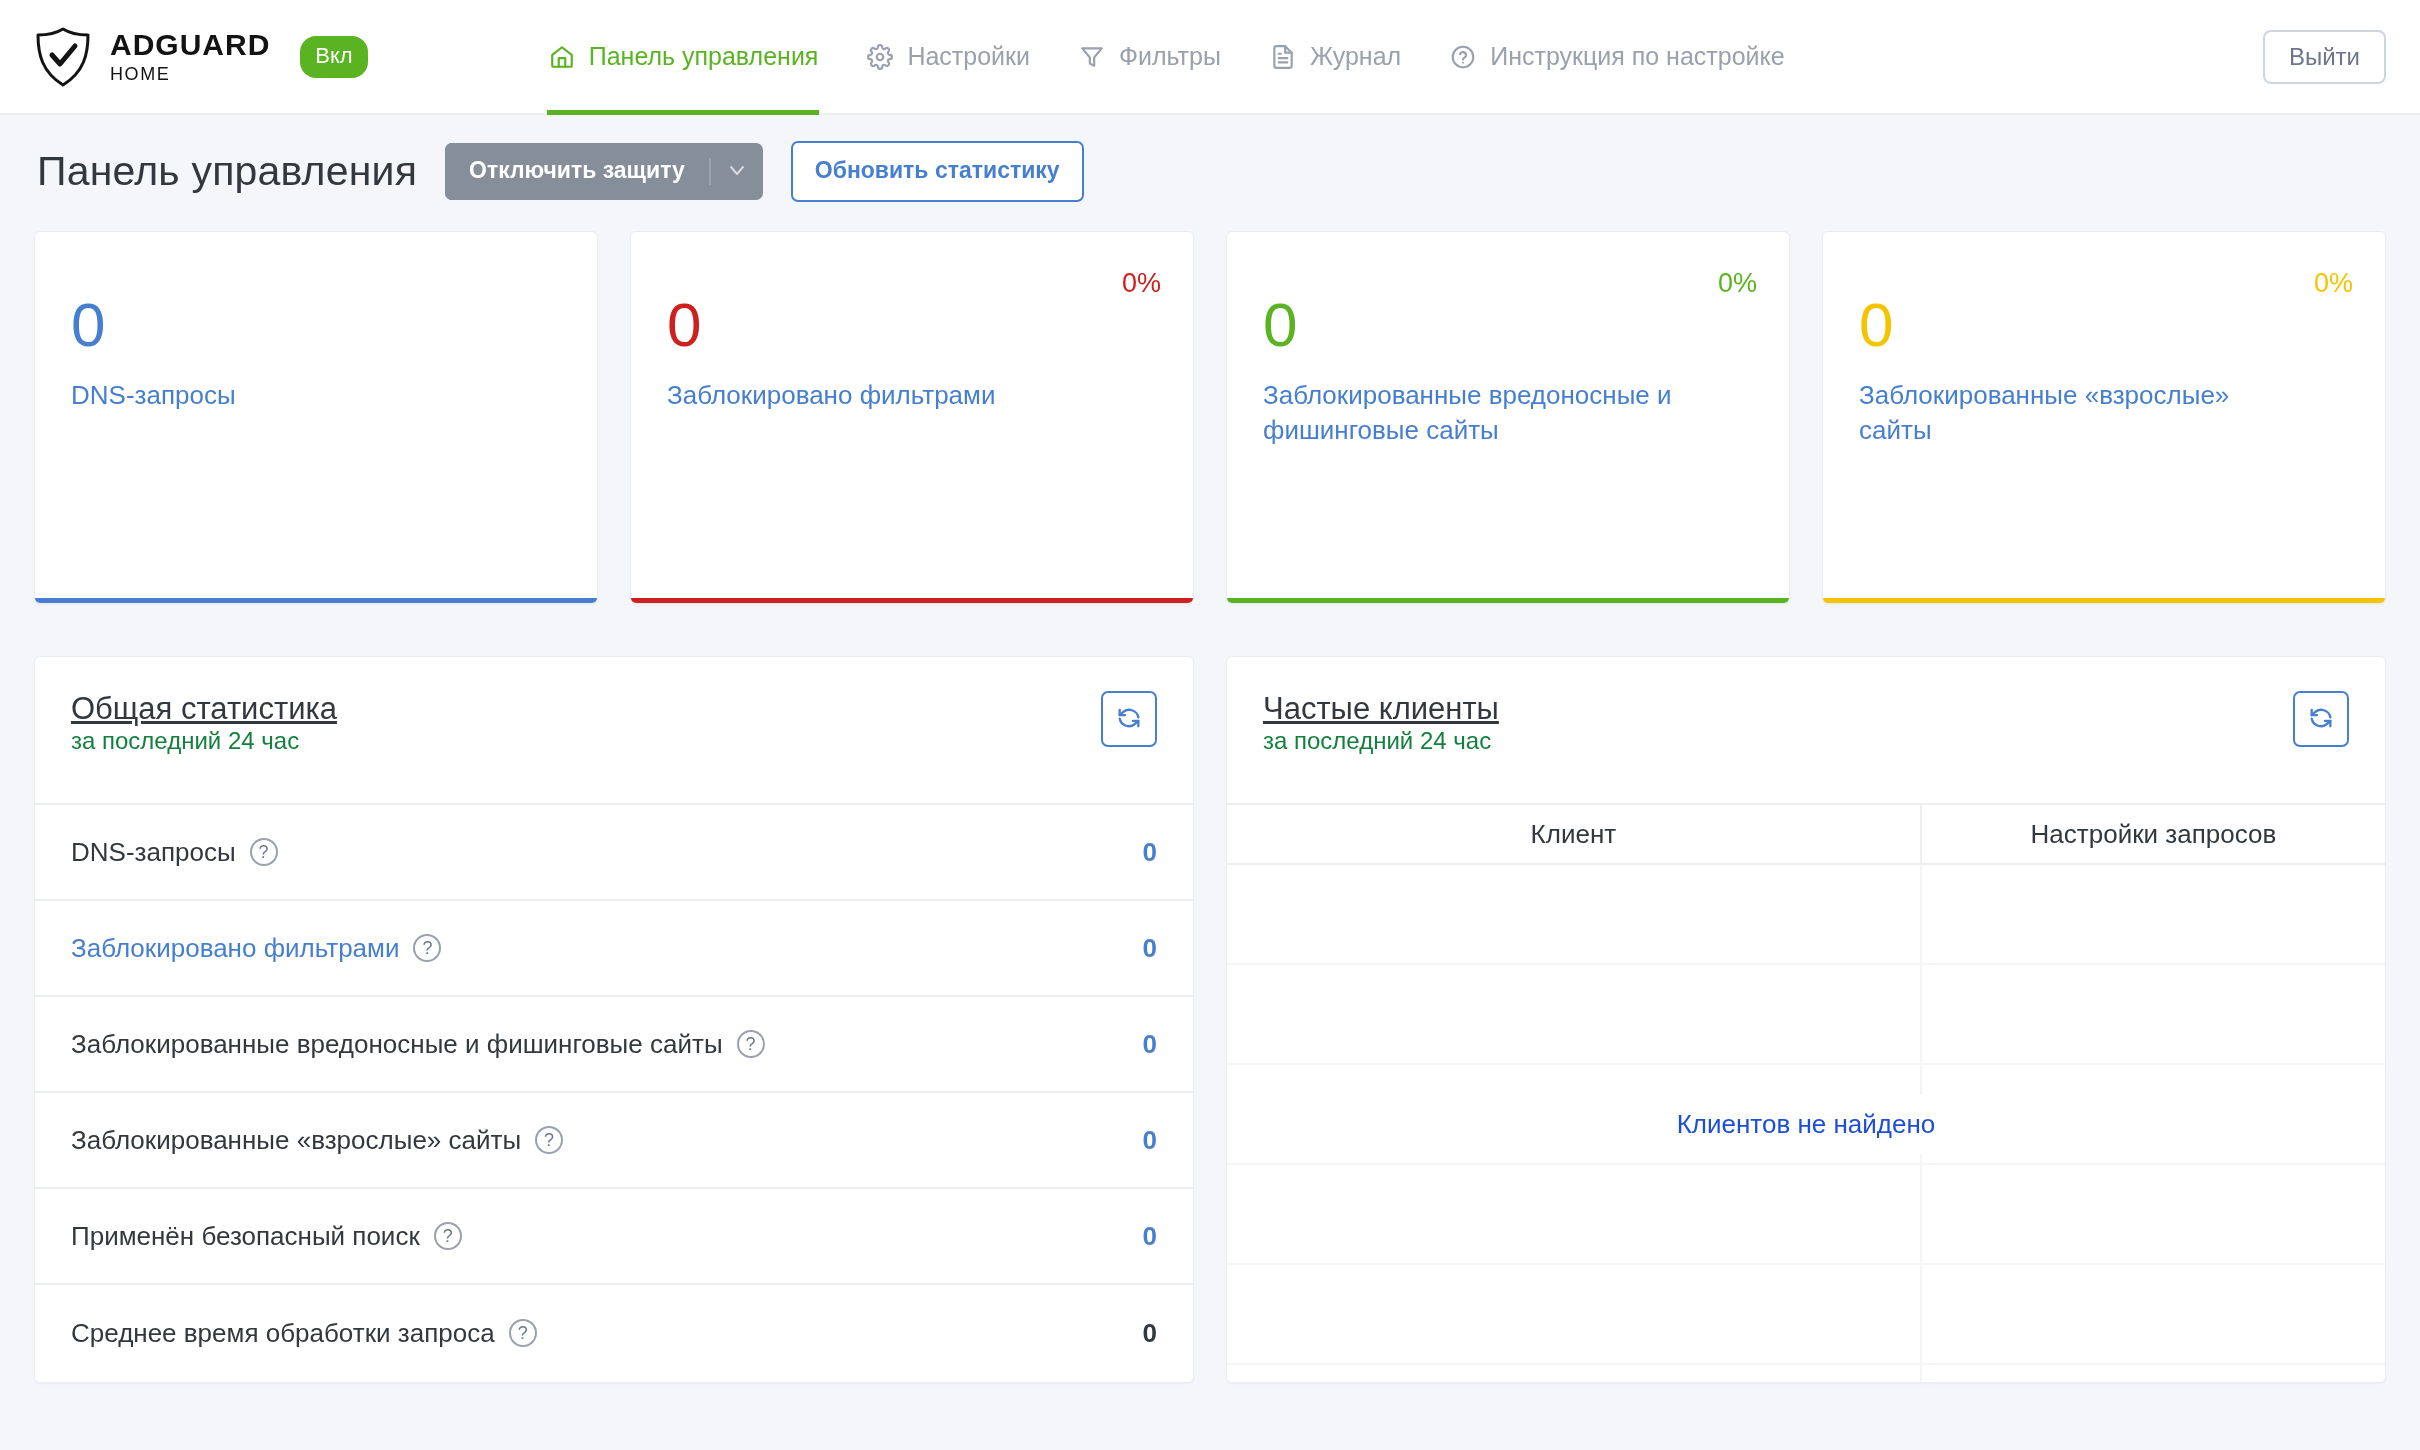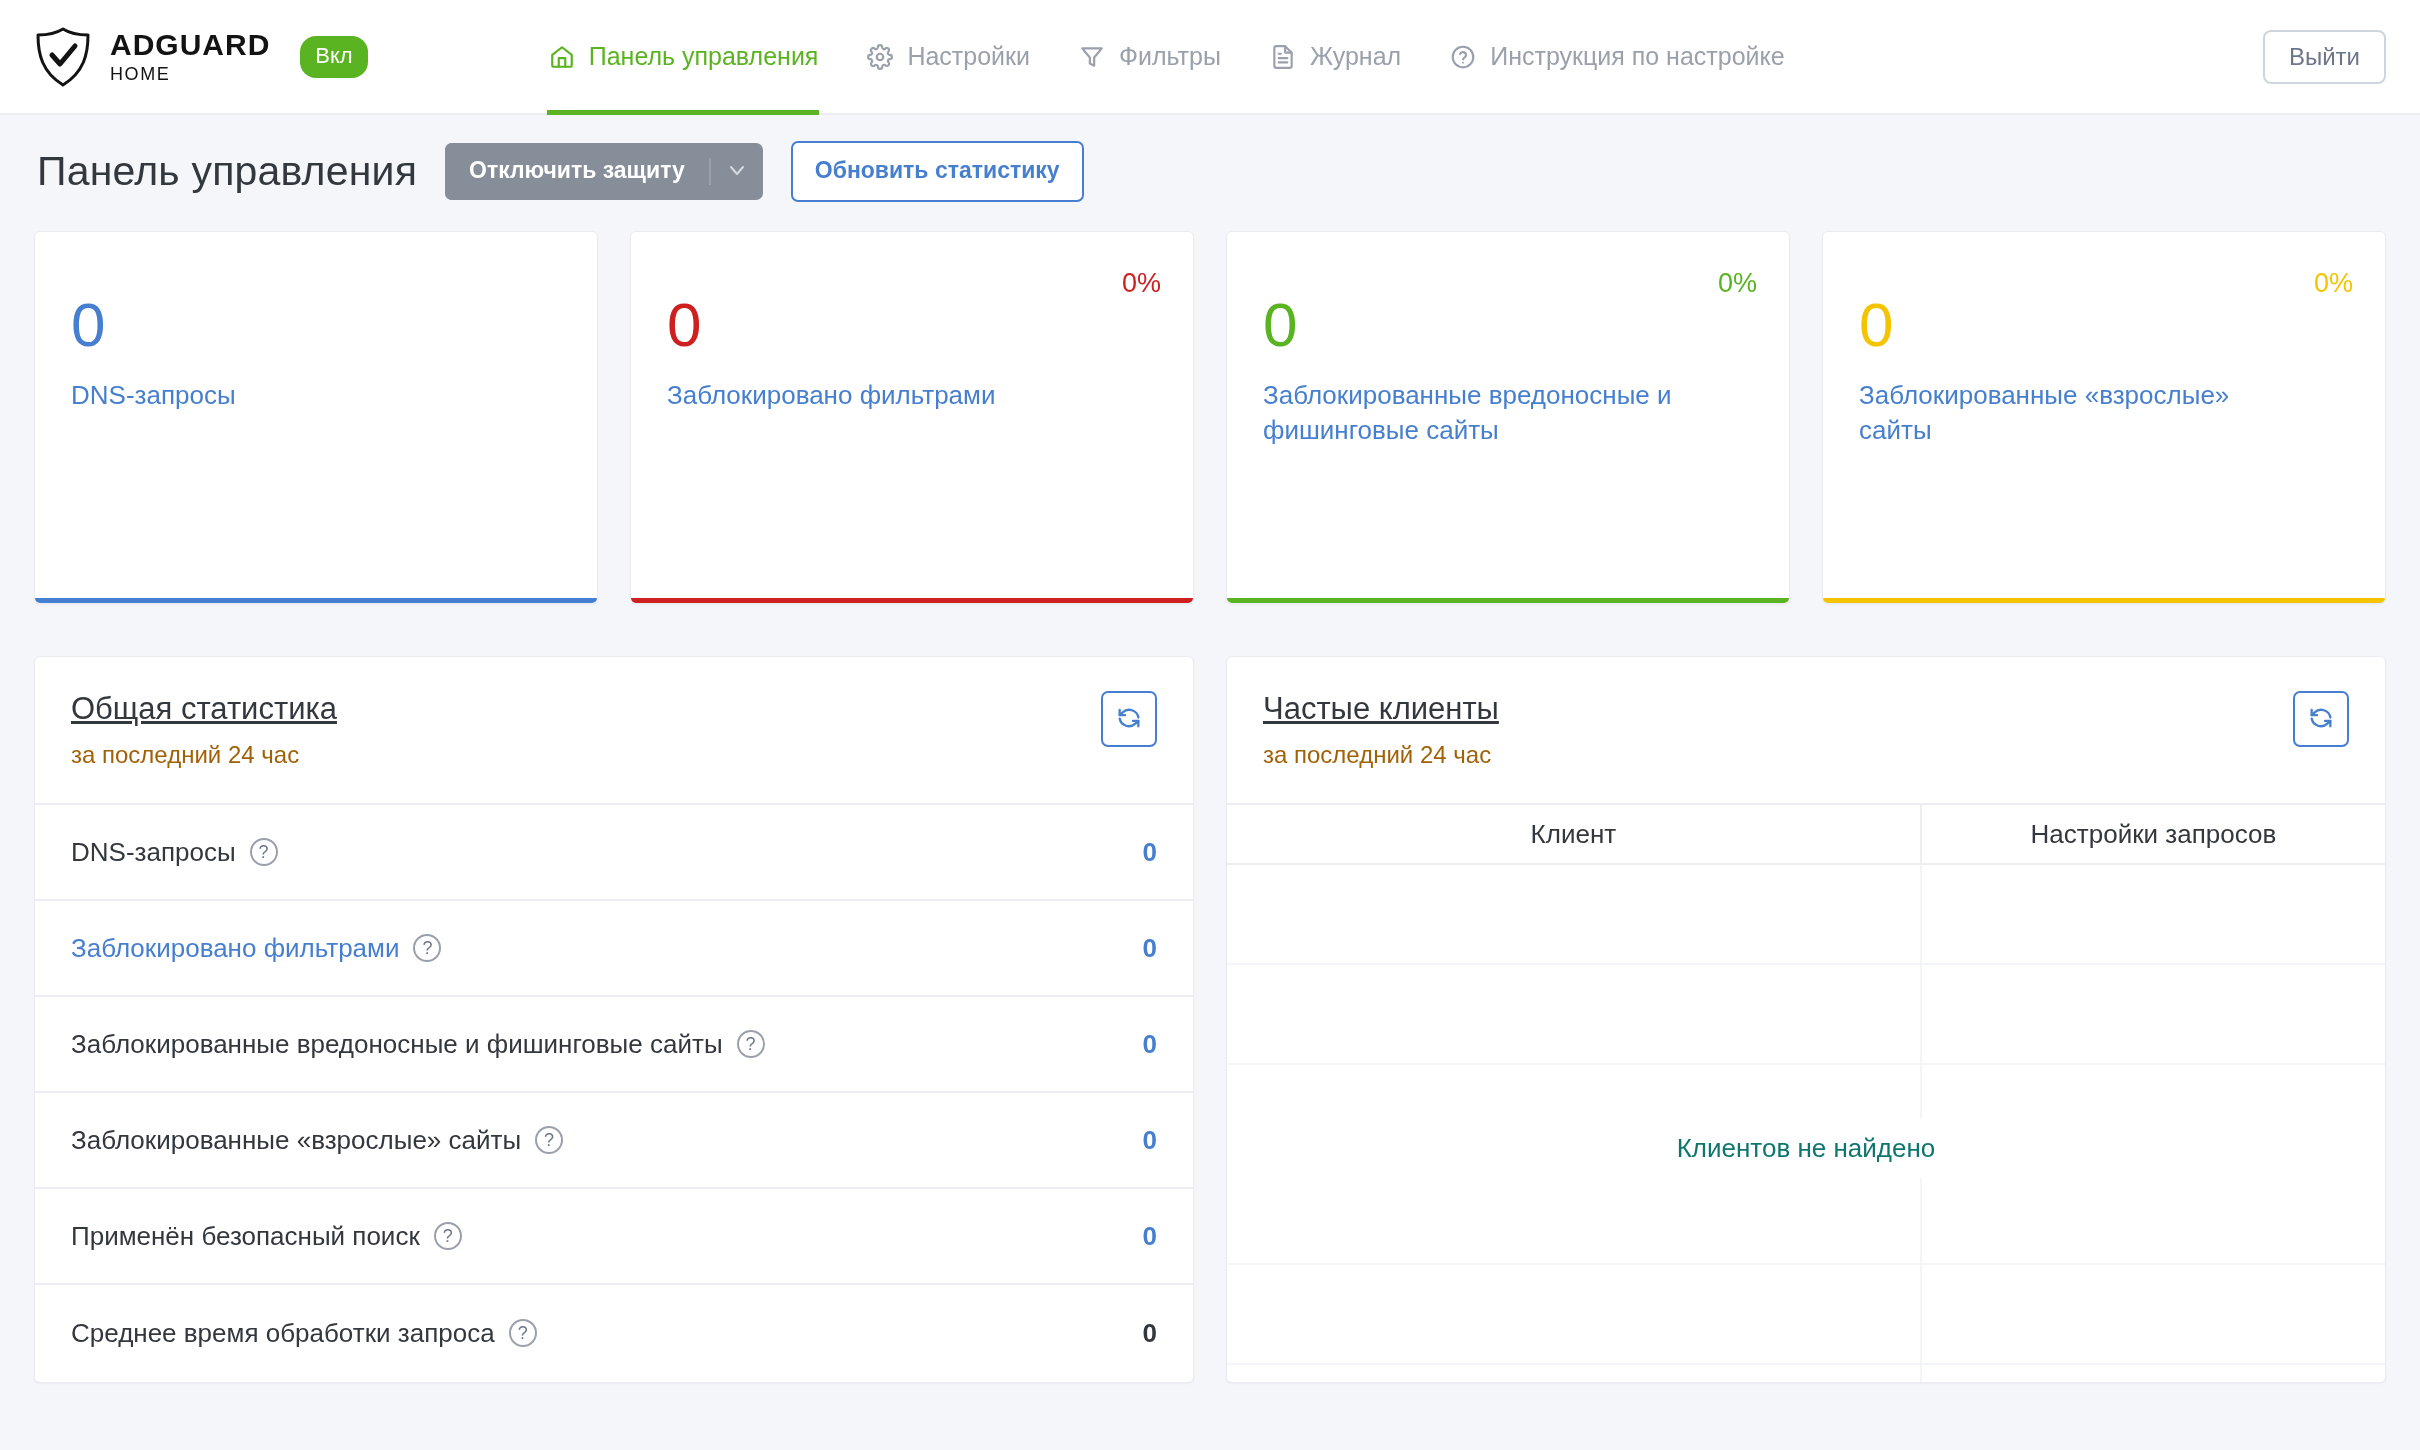--- a/index.html
+++ b/index.html
@@ -233,21 +233,21 @@
 
   .panel-head {
     padding: 34px 36px 30px;
     display: flex;
     align-items: flex-start;
     justify-content: space-between;
     border-bottom: 2px solid #eceef2;
     min-height: 148px;
   }
   .panel-title { font-size: 31px; color: #33383f; font-weight: 400; text-decoration: underline; }
-  .panel-sub { font-size: 24px; color: #a16207; margin-top: 14px; }
+  .panel-sub { font-size: 24px; color: #15803d; }
 
   .refresh-btn {
     border: 2px solid #467fcf;
     background: #ffffff;
     border-radius: 7px;
     width: 56px; height: 56px;
     display: flex; align-items: center; justify-content: center;
     cursor: pointer;
     flex: 0 0 auto;
   }
@@ -308,25 +308,25 @@
   .tbl-ghost-row {
     display: flex;
     border-bottom: 2px solid #f3f5f8;
     height: 100px;
   }
   .tbl-ghost-row .gc1 { flex: 1 1 60%; border-right: 2px solid #f3f5f8; }
   .tbl-ghost-row .gc2 { flex: 1 1 40%; }
 
   .empty-msg {
     position: absolute;
-    top: 254px;
+    top: 230px;
     left: 0; right: 0;
     text-align: center;
     font-size: 26px;
-    color: #0f766e;
+    color: #1d4ed8;
     background: #ffffff;
     padding: 14px 0;
     z-index: 2;
   }
 </style>
 </head>
 <body>
 
 <div class="header">
 

